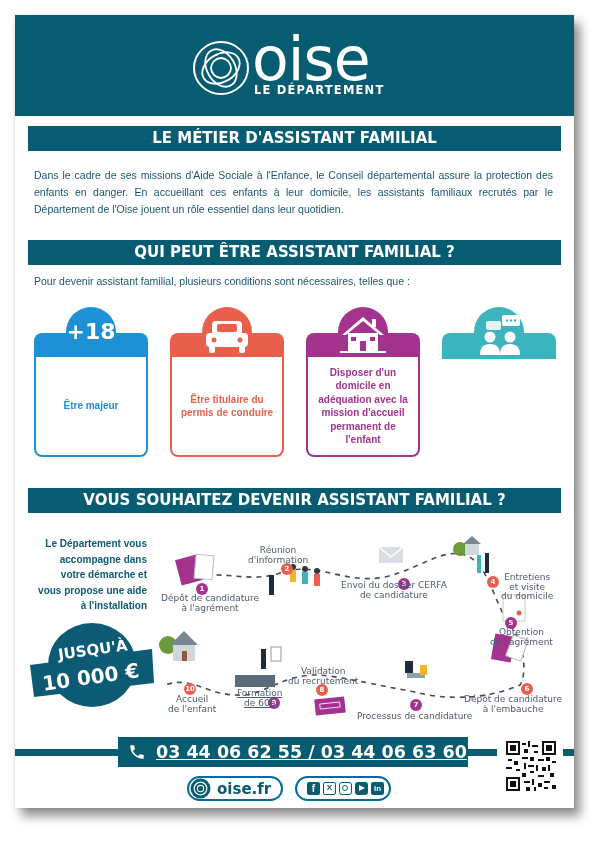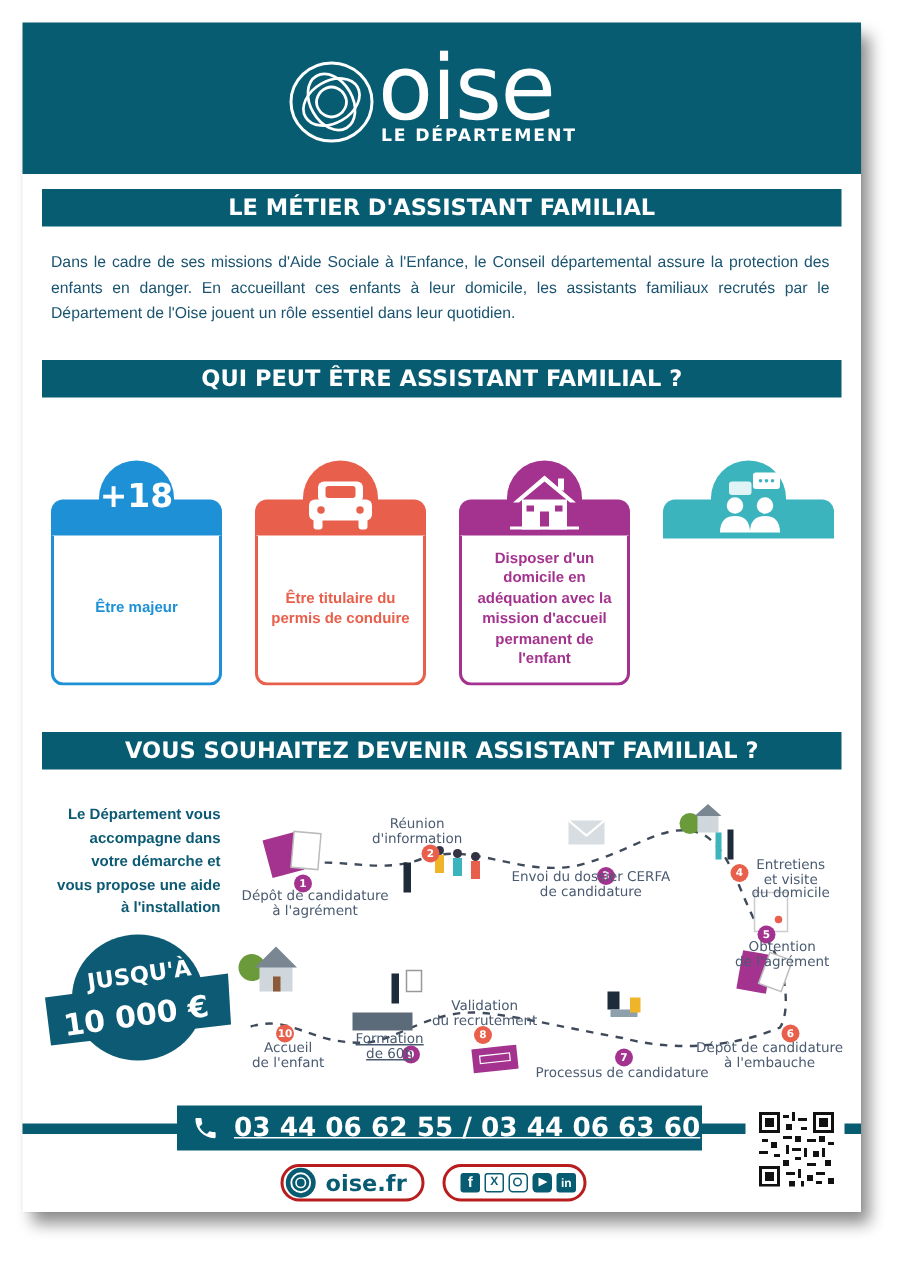--- a/index.html
+++ b/index.html
@@ -71,21 +71,21 @@
     font-family: "DejaVu Sans", sans-serif;
   }
   .footer-line { position: absolute; height: 7px; background: #085c72; top: 734px; }
   .phone {
     position: absolute; left: 103px; top: 722px; width: 350px; height: 30px; background: #085c72;
     color: #fff; font-weight: bold; font-size: 17.5px; line-height: 30px; font-family: "DejaVu Sans", sans-serif;
   }
   .phone .ph-icon { position: absolute; left: 10px; top: 6px; }
   .phone .ph-text { position: absolute; left: 38px; top: 0; white-space: nowrap; text-decoration: underline; }
   .pill {
-    position: absolute; top: 761px; height: 25px; border: 2px solid #b91c1c; border-radius: 13px;
+    position: absolute; top: 761px; height: 25px; border: 2px solid #0369a1; border-radius: 13px;
     background: #fff;
   }
   .qr { position: absolute; left: 491px; top: 726px; width: 50px; height: 50px; }
 </style>
 </head>
 <body>
 
 <div class="page">
 
   <div class="header">
@@ -98,20 +98,21 @@
       </svg>
       <div class="logo-word">oise</div>
       <div class="logo-sub">LE DÉPARTEMENT</div>
     </div>
   </div>
 
   <div class="section-bar" style="top:111px;">LE MÉTIER D'ASSISTANT FAMILIAL</div>
   <p class="intro">Dans le cadre de ses missions d'Aide Sociale à l'Enfance, le Conseil départemental assure la protection des enfants en danger. En accueillant ces enfants à leur domicile, les assistants familiaux recrutés par le Département de l'Oise jouent un rôle essentiel dans leur quotidien.</p>
 
   <div class="section-bar" style="top:225px;">QUI PEUT ÊTRE ASSISTANT FAMILIAL ?</div>
+  <p class="lead">Pour devenir assistant familial, plusieurs conditions sont nécessaires, telles que :</p>
 
   <div class="card" style="left:19px;">
     <div class="tab" style="background:#1e90d6;"></div>
     <div class="head" style="background:#1e90d6;"></div>
     <div class="icon" style="font-size:22px;font-weight:bold;top:12px;font-family:'DejaVu Sans',sans-serif;">+18</div>
     <div class="body" style="border-color:#1e90d6;color:#1e90d6;">Être majeur</div>
   </div>
 
   <div class="card" style="left:155px;">
     <div class="tab" style="background:#e8604c;"></div>

